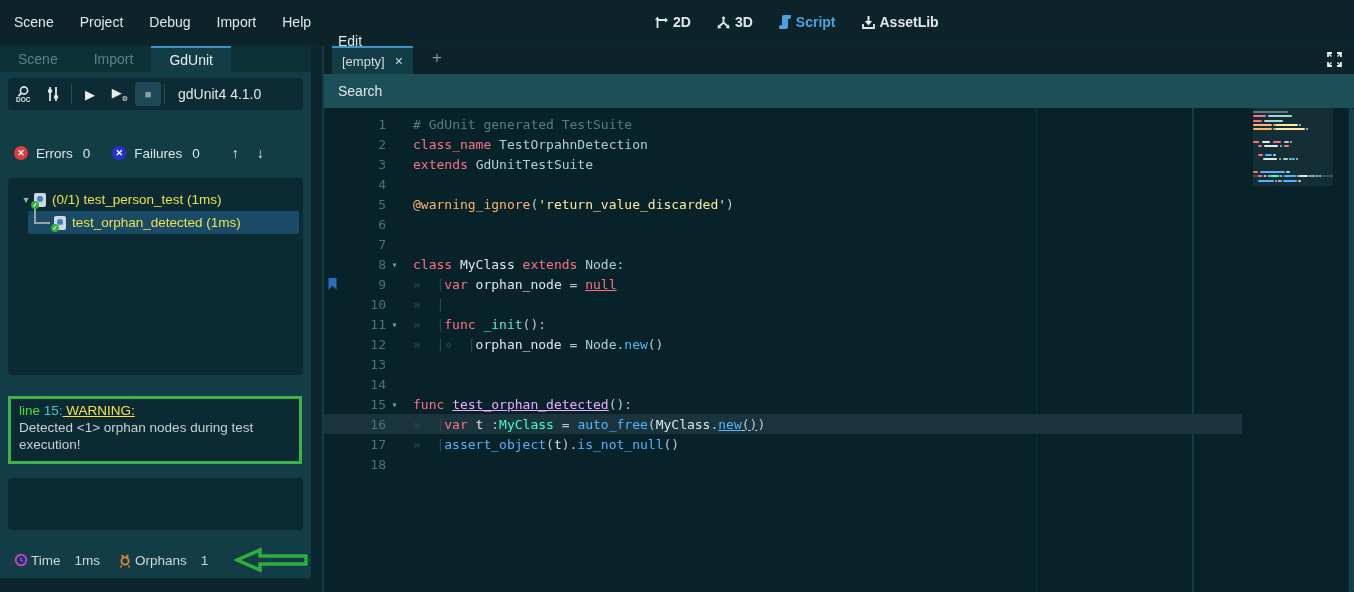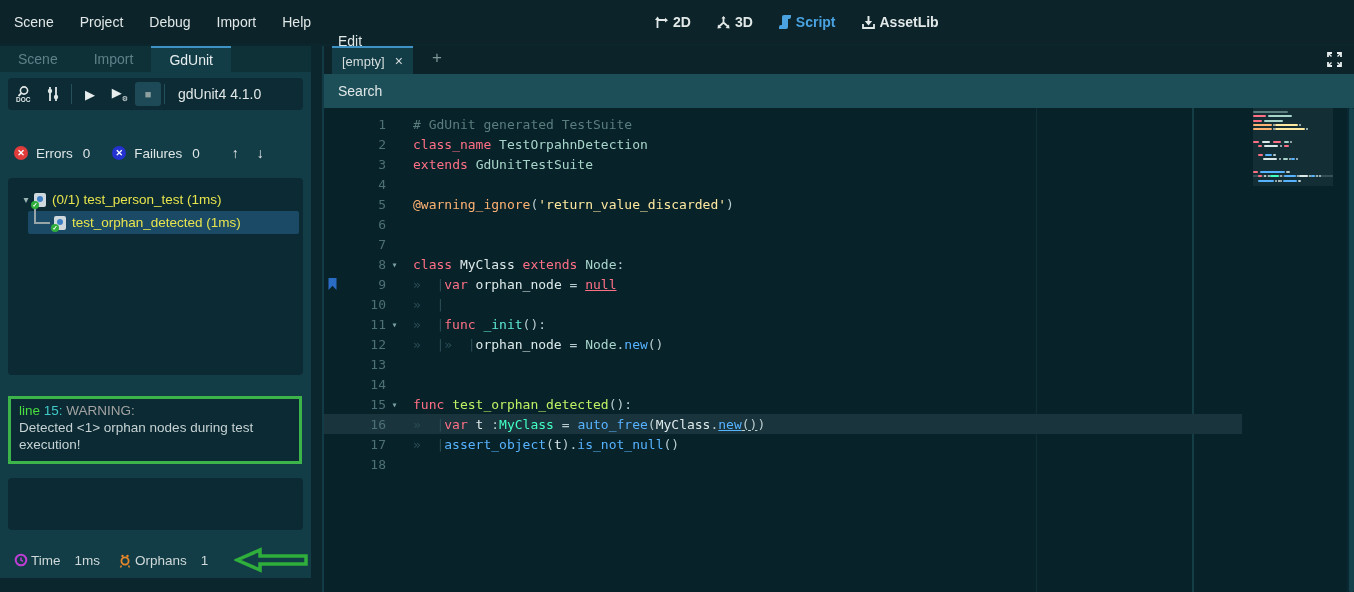--- a/index.html
+++ b/index.html
@@ -44,21 +44,21 @@
   .tr-chev{width:16px;margin-left:10px;color:#9ab3b3;font-size:10px;text-align:center;}
   .scripticon{position:relative;width:12px;height:14px;background:#cfd8dc;border-radius:2px;margin-right:6px;flex:none;}
   .scripticon .gear{position:absolute;left:3px;top:3px;width:6px;height:6px;border-radius:50%;background:#3d7fc4;}
   .scripticon .check{position:absolute;left:-3px;bottom:-2px;width:8px;height:8px;border-radius:50%;background:#2fae3c;color:#fff;font-size:6px;line-height:8px;text-align:center;font-weight:bold;}
   #tree-child-row{margin-left:20px;width:271px;background:#1b4a66;border-radius:2px;}
   .conn{width:14px;height:16px;border-left:2px solid #95a5a8;border-bottom:2px solid #95a5a8;margin:-8px 4px 8px 6px;flex:none;}
 
   #warning-box{position:absolute;left:8px;top:324px;width:294px;height:68px;background:#0b2a33;border:3px solid #3cb44a;padding:3px 8px;box-sizing:border-box;font-size:13.5px;line-height:17px;}
   .wl-line{color:#4ade3f;}
   .wl-no{color:#3fc9c9;}
-  .wl-level{color:#a3a3a3;}
+  .wl-level{color:#fde047;text-decoration:underline;}
   .wl-msg{color:#c6d2d4;}
 
   #empty-box{position:absolute;left:8px;top:406px;width:295px;height:52px;background:#0b2a33;border-radius:4px;}
 
   #status-row{position:absolute;left:14px;top:476px;width:295px;height:24px;display:flex;align-items:center;font-size:13.5px;color:#cfd9d9;}
   #status-row svg{flex:none;}
   .stat-lbl{margin-left:3px;}
   .stat-val{margin-left:14px;margin-right:18px;}
   #green-arrow{margin-left:8px;}
 
@@ -372,21 +372,21 @@
           <div class="cline">
             <span class="bm"></span>
             <span class="lnum">14</span>
             <span class="fold"></span>
             <span class="ctext"></span>
           </div>
           <div class="cline">
             <span class="bm"></span>
             <span class="lnum">15</span>
             <span class="fold">▾</span>
-            <span class="ctext"><span style="color: rgb(255, 112, 133);">func </span><span style="color: #bef264;">test_orphan_detected</span><span style="color: rgb(185, 205, 208);">():</span></span>
+            <span class="ctext"><span style="color: rgb(255, 112, 133);">func </span><span style="color: #f0abfc; text-decoration: underline;">test_orphan_detected</span><span style="color: rgb(185, 205, 208);">():</span></span>
           </div>
           <div class="cline hl">
             <span class="bm"></span>
             <span class="lnum">16</span>
             <span class="fold"></span>
             <span class="ctext"><span class="tabm"><i>»</i><i>|</i></span><span style="color: rgb(255, 112, 133);">var </span><span style="color: rgb(220, 233, 233);">t </span><span style="color: rgb(185, 205, 208);">:</span><span style="color: rgb(66, 255, 194);">MyClass</span><span style="color: rgb(185, 205, 208);"> = </span><span style="color: rgb(87, 179, 255);">auto_free</span><span style="color: rgb(185, 205, 208);">(</span><span style="color: rgb(220, 233, 233);">MyClass</span><span style="color: rgb(185, 205, 208);">.</span><span style="color: rgb(87, 179, 255); text-decoration: underline;">new</span><span style="color: rgb(185, 205, 208); text-decoration: underline;">()</span><span style="color: rgb(185, 205, 208);">)</span></span>
           </div>
           <div class="cline">
             <span class="bm"></span>
             <span class="lnum">17</span>

